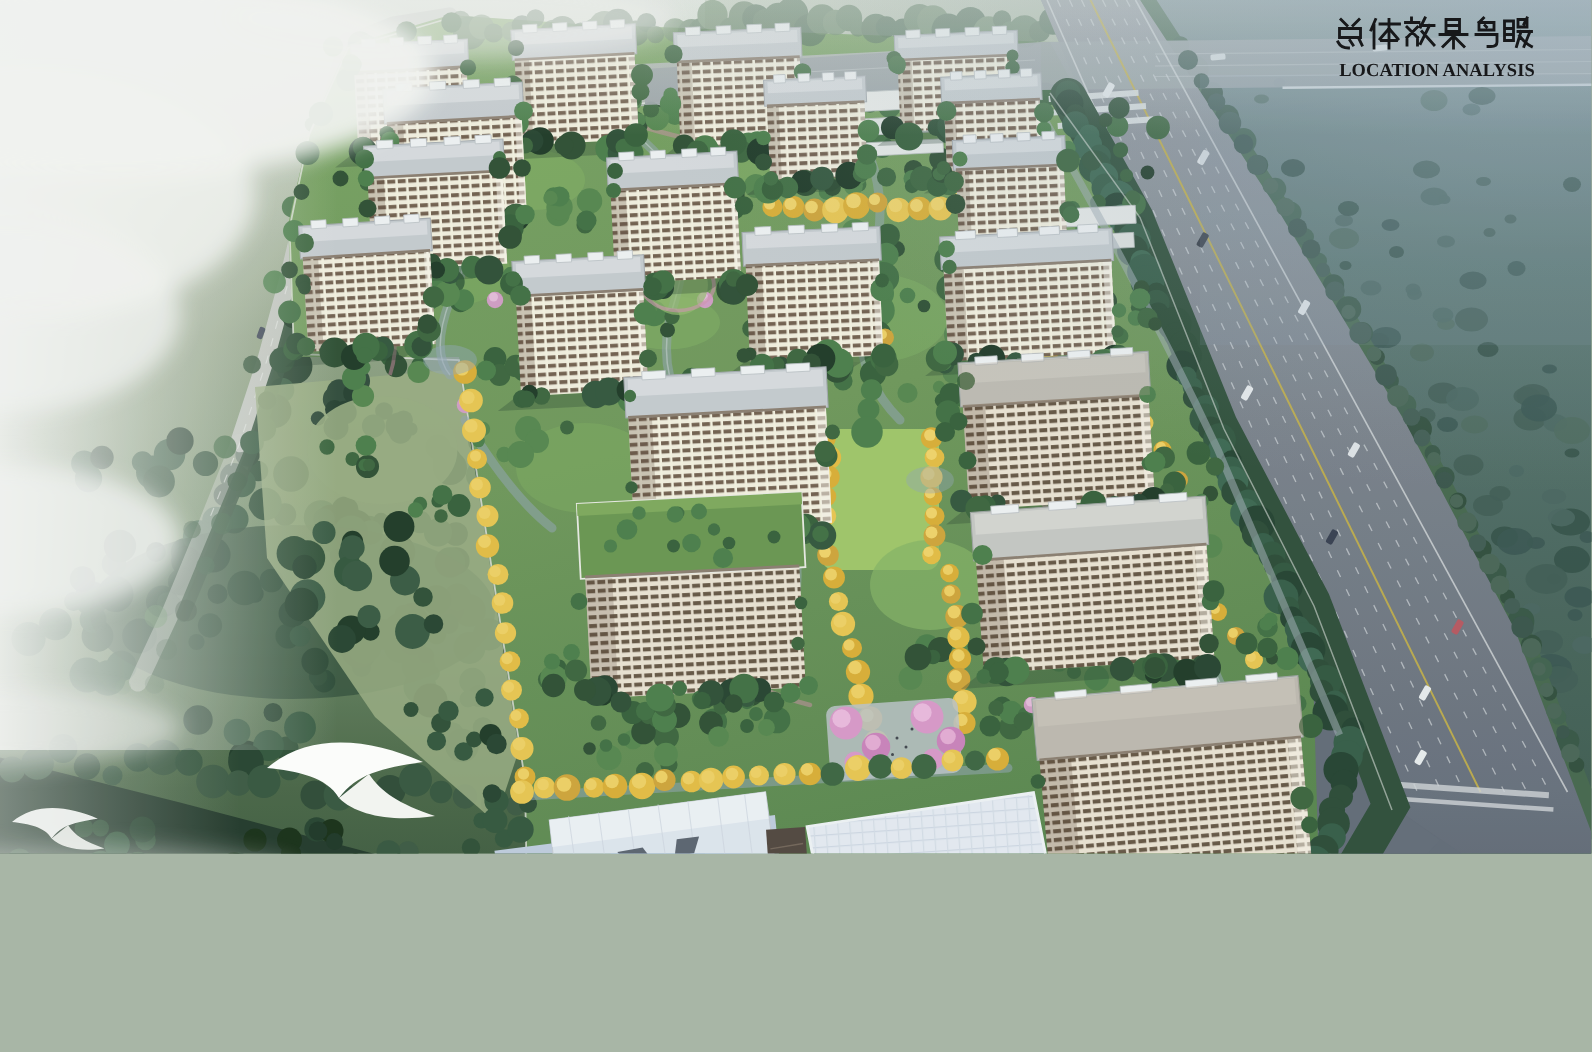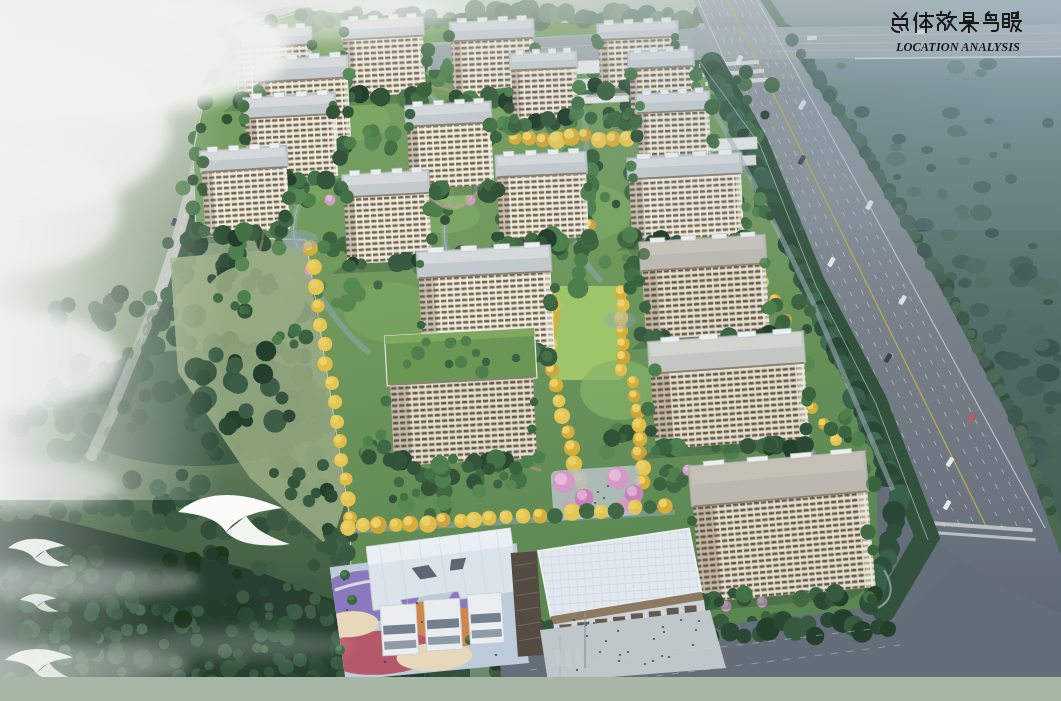--- a/index.html
+++ b/index.html
@@ -1,14 +1,14 @@
 <!DOCTYPE html>
 <html><head><meta charset="utf-8"><style>
 html,body{margin:0;padding:0;background:#a8b6a6;font-family:"Liberation Sans",sans-serif;}
-#c{position:relative;width:1061px;height:677px;overflow:hidden;font-style:italic;}
+#c{position:relative;width:1061px;height:569px;overflow:hidden;}
 </style></head><body>
 <div id="c">
 <svg width="1061" height="701" viewBox="0 0 1061 701">
 <defs>
 <linearGradient id="gbg" x1="0" y1="0" x2="0.7" y2="1">
  <stop offset="0" stop-color="#e9ede8"></stop>
           <stop offset="0.35" stop-color="#aebba6"></stop>
  <stop offset="0.7" stop-color="#7f9678"></stop>
           <stop offset="1" stop-color="#547250"></stop>
 </linearGradient>

